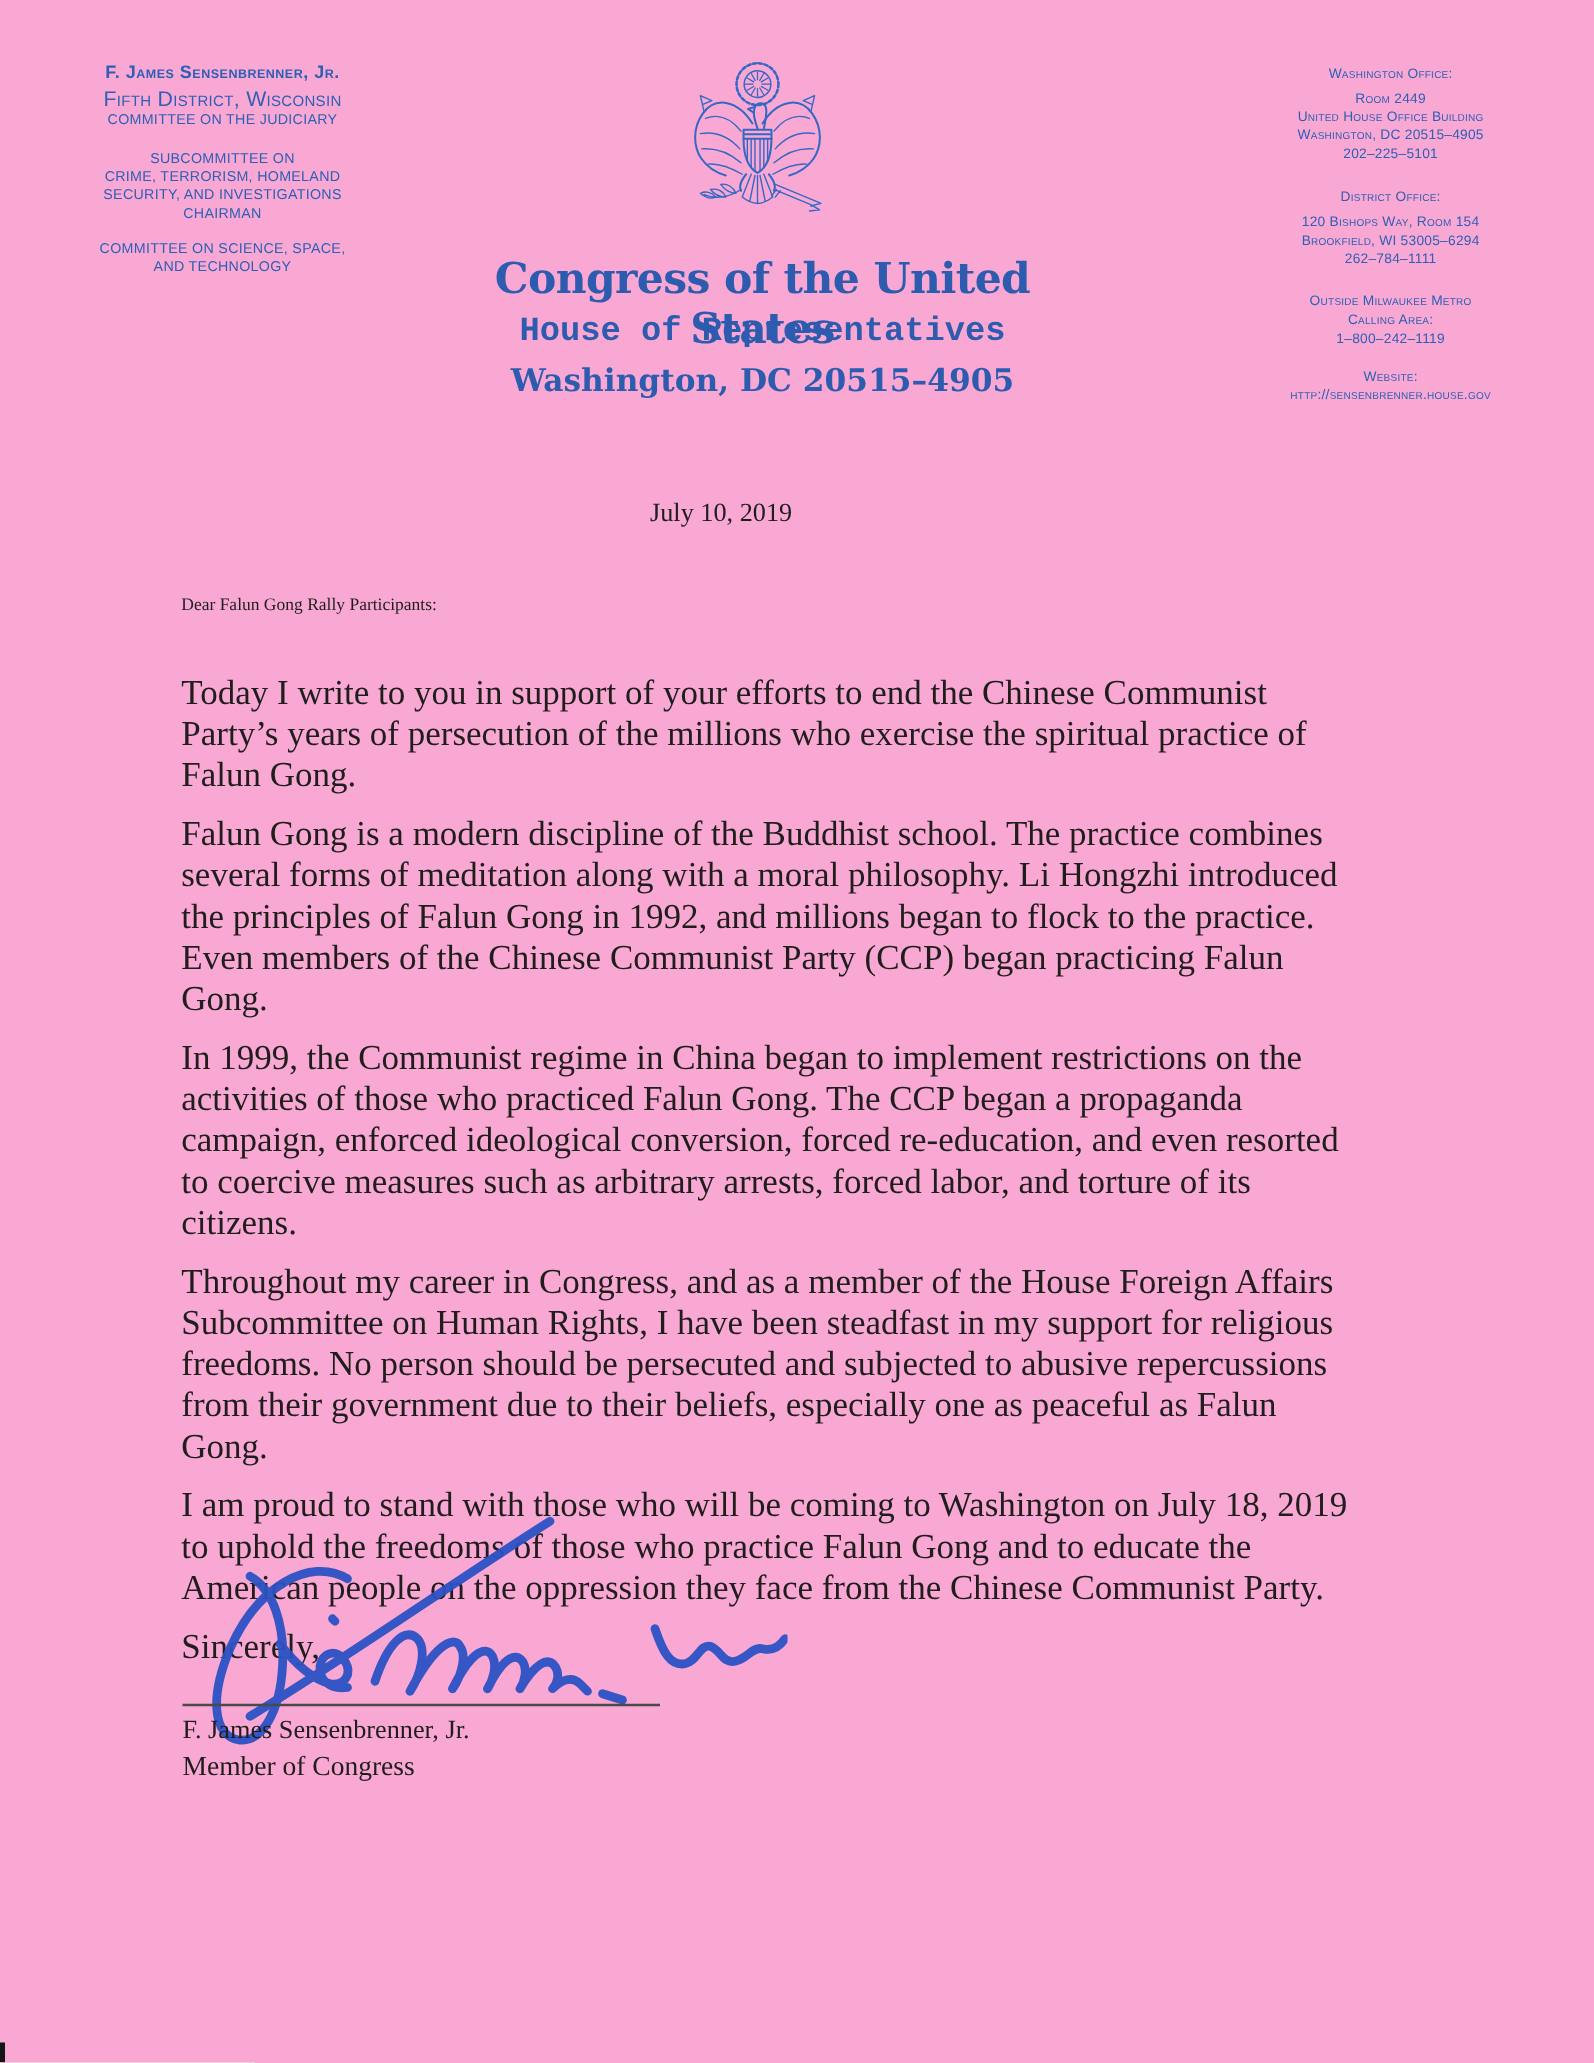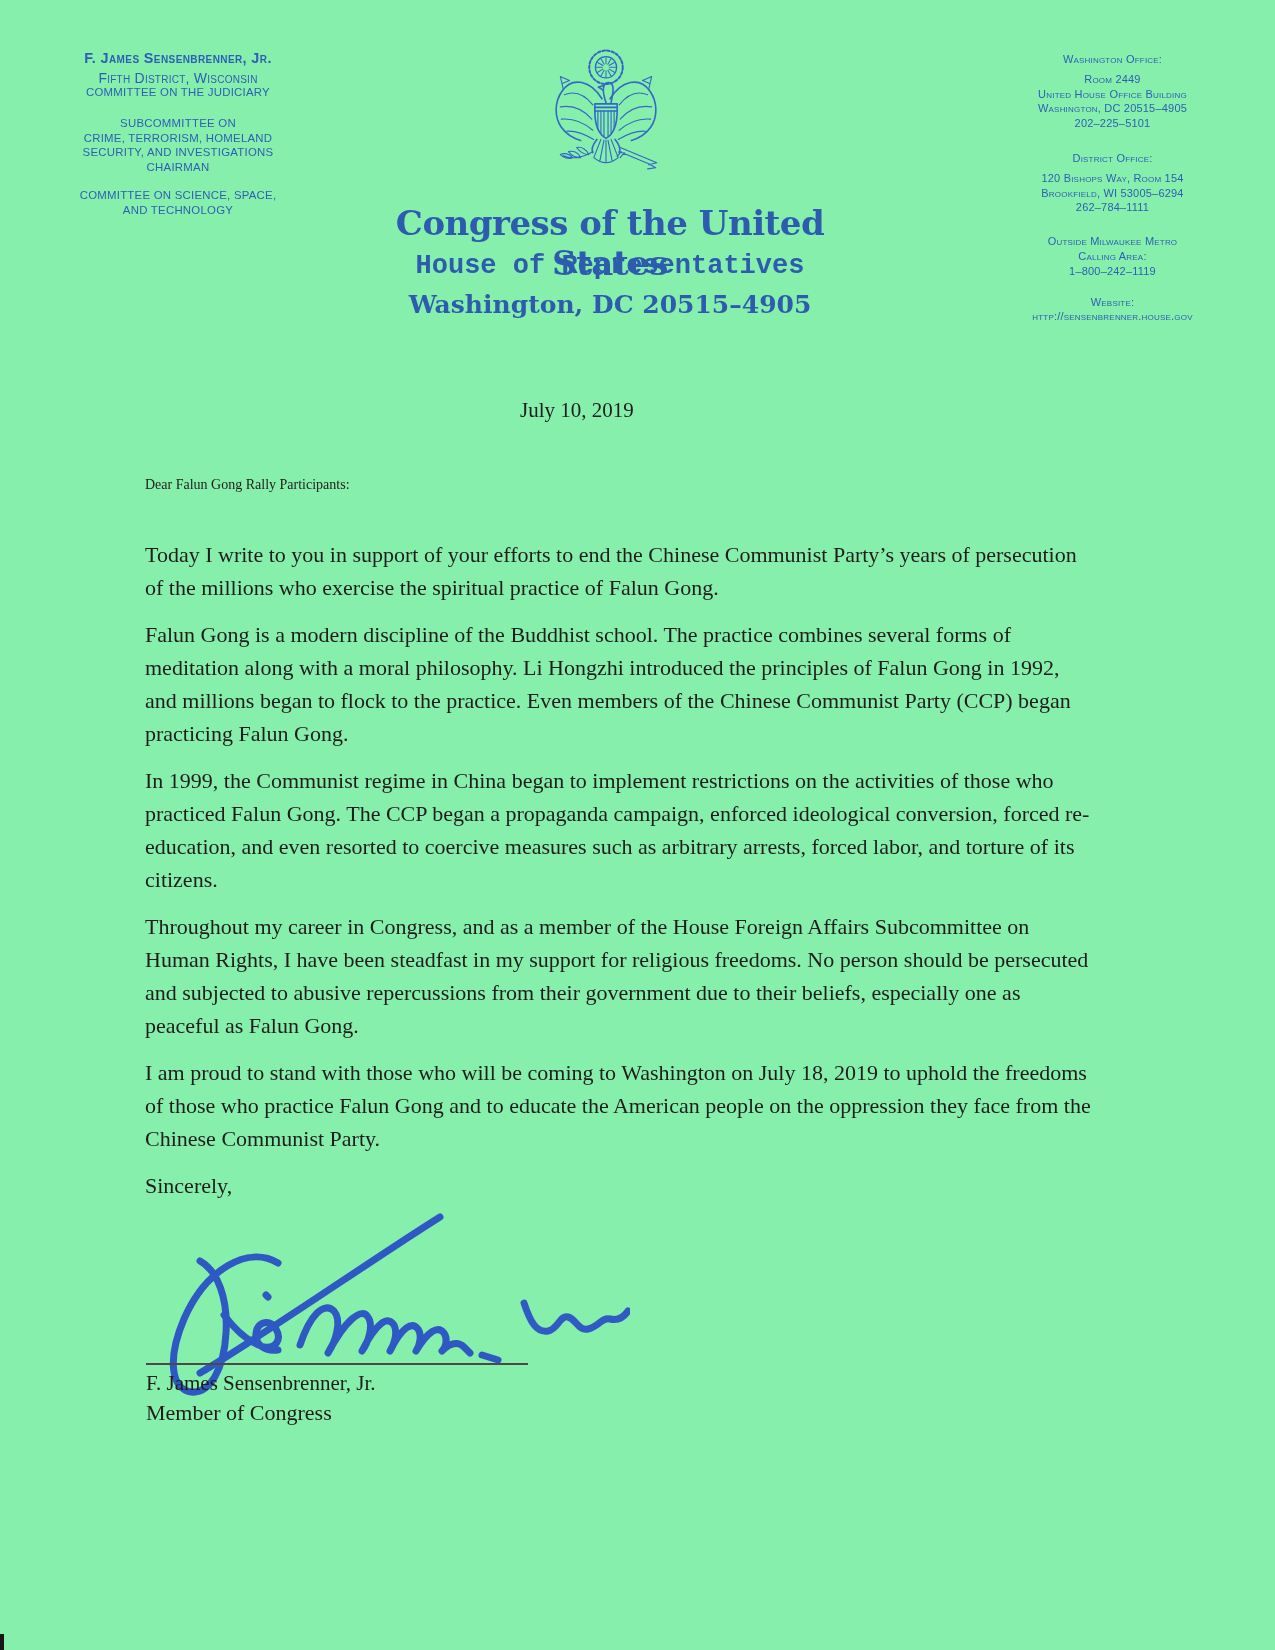--- a/index.html
+++ b/index.html
@@ -1,33 +1,33 @@
 <!DOCTYPE html>
 <html><head>
 <meta charset="utf-8">
 <style>
   html,body{margin:0;padding:0;background:#e9e9e9;}
   .page{
     position:relative;
     width:1275px;height:1650px;
     margin:0 auto;
-    background:#86efac;
+    background:#f9a8d4;
     overflow:hidden;
     font-family:"Liberation Serif", serif;
     color:#1f1e1c;
   }
   
   .lh{color:#2d5fb4;font-family:"Liberation Sans", sans-serif;}
   .sc{font-variant:small-caps;}
   .lh-left{
     position:absolute;left:52px;top:50px;width:252px;
     text-align:center;letter-spacing:.25px;
   }
   .lh-left .name{font-size:14.4px;font-weight:700;letter-spacing:.4px;}
-  .lh-left .district{font-size:14px;margin-top:4px;}
+  .lh-left .district{font-size:17px;margin-top:4px;}
   .lh-left .c1{font-size:11.4px;}
   .lh-left .sub{font-size:11.4px;line-height:14.6px;margin-top:18px;}
   .lh-left .c2{font-size:11.4px;line-height:14.6px;margin-top:14px;}
 
   .lh-center-line{position:absolute;left:335px;width:550px;text-align:center;
     color:#2d5cae;font-family:"DejaVu Serif", serif;font-weight:700;}
   .title-line1{top:203px;font-size:34px;letter-spacing:-.5px;}
   .title-line2{top:251px;font-size:27px;font-family:Liberation Mono, monospace;}
   .title-line3{top:290px;font-size:25px;}
 
@@ -39,21 +39,21 @@
   }
   .lh-right .gap20{margin-top:20px;}
   .lh-right .gap19{margin-top:19px;}
   .lh-right .gap16{margin-top:16px;}
   .lh-right .after-label{margin-top:5px;}
 
   
   .date{position:absolute;left:520px;top:398px;font-size:21px;}
   .salutation{position:absolute;left:145px;top:477px;font-size:14px;}
   .body-flow{position:absolute;left:145px;top:538px;width:950px;}
-  .body-flow p{margin:0 0 14px 0;font-size:22px;line-height:33px;}
+  .body-flow p{margin:0 0 14px 0;font-size:28px;line-height:33px;}
   .closing{font-size:21px;line-height:33px;margin-top:0;}
 
   
   .signature{position:absolute;left:140px;top:1203px;width:490px;height:195px;}
   .sig-line{position:absolute;left:146px;top:1363px;width:382px;height:2px;background:#4a4a46;}
   .signer-name{position:absolute;left:146px;top:1371px;font-size:21px;}
   .signer-title{position:absolute;left:146px;top:1400px;font-size:22px;}
 
   .scan-mark{position:absolute;left:0;top:1634px;width:4px;height:16px;background:#161616;}
 </style>

